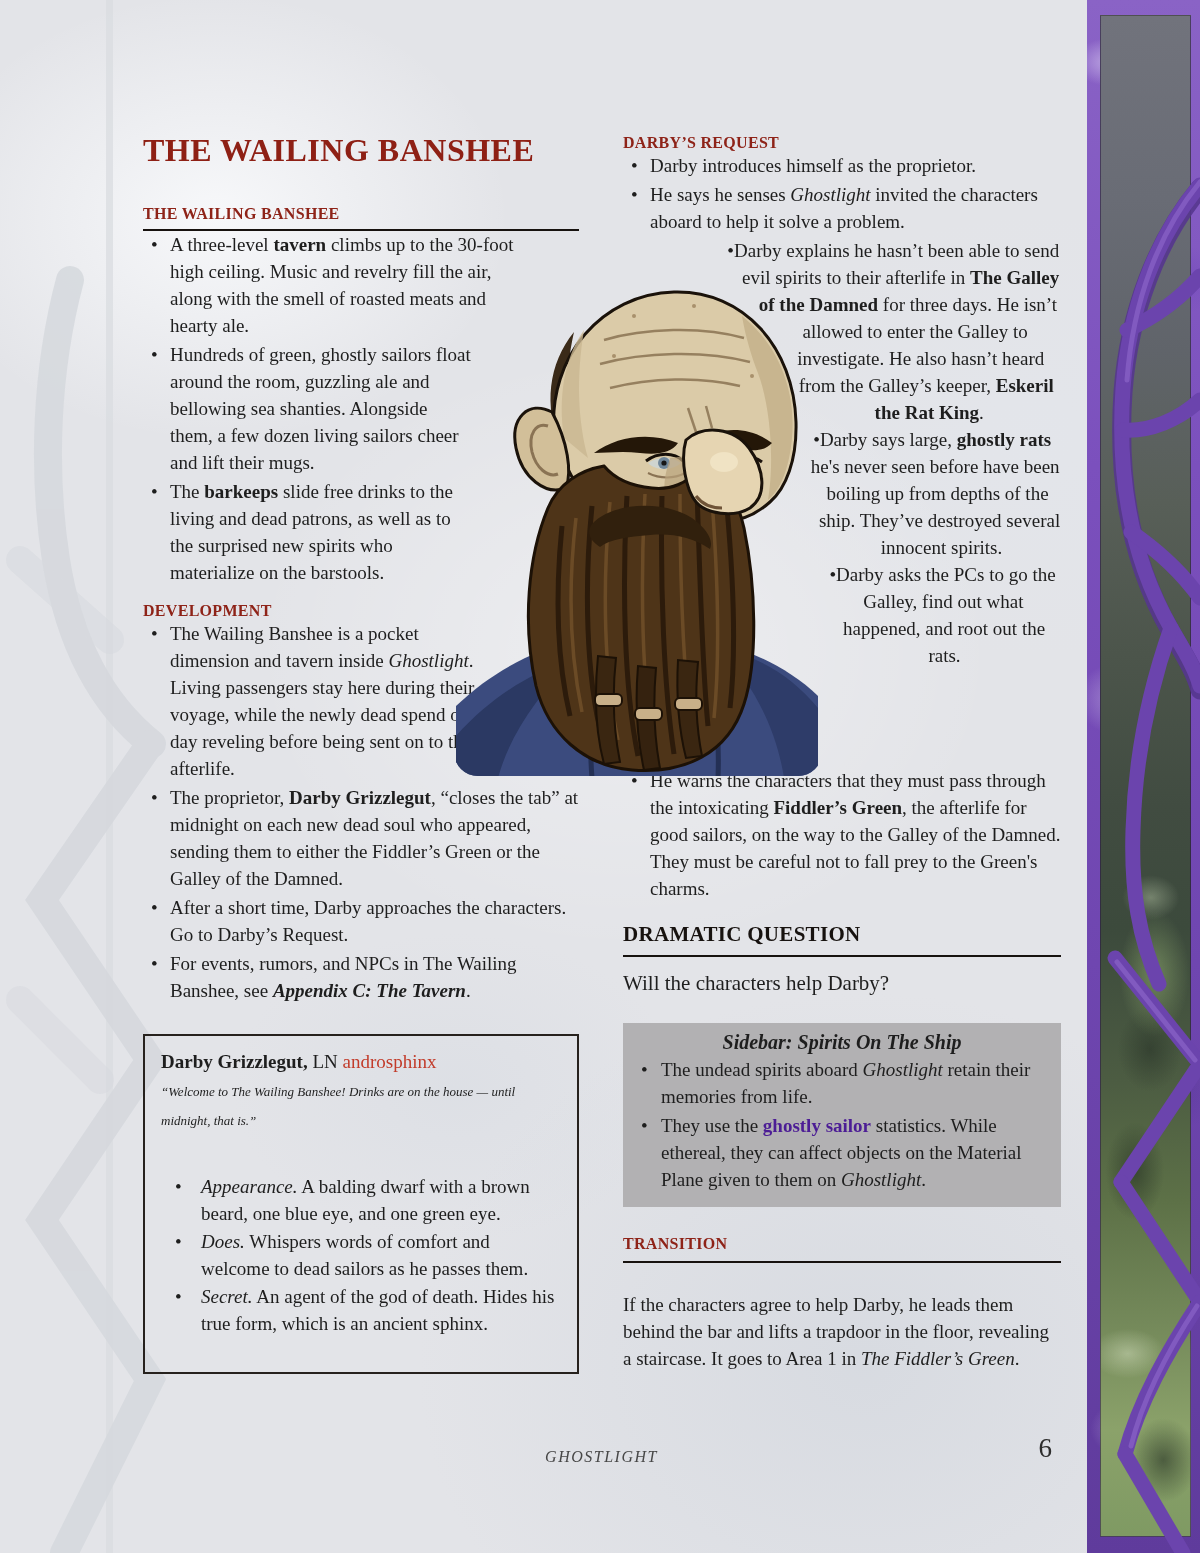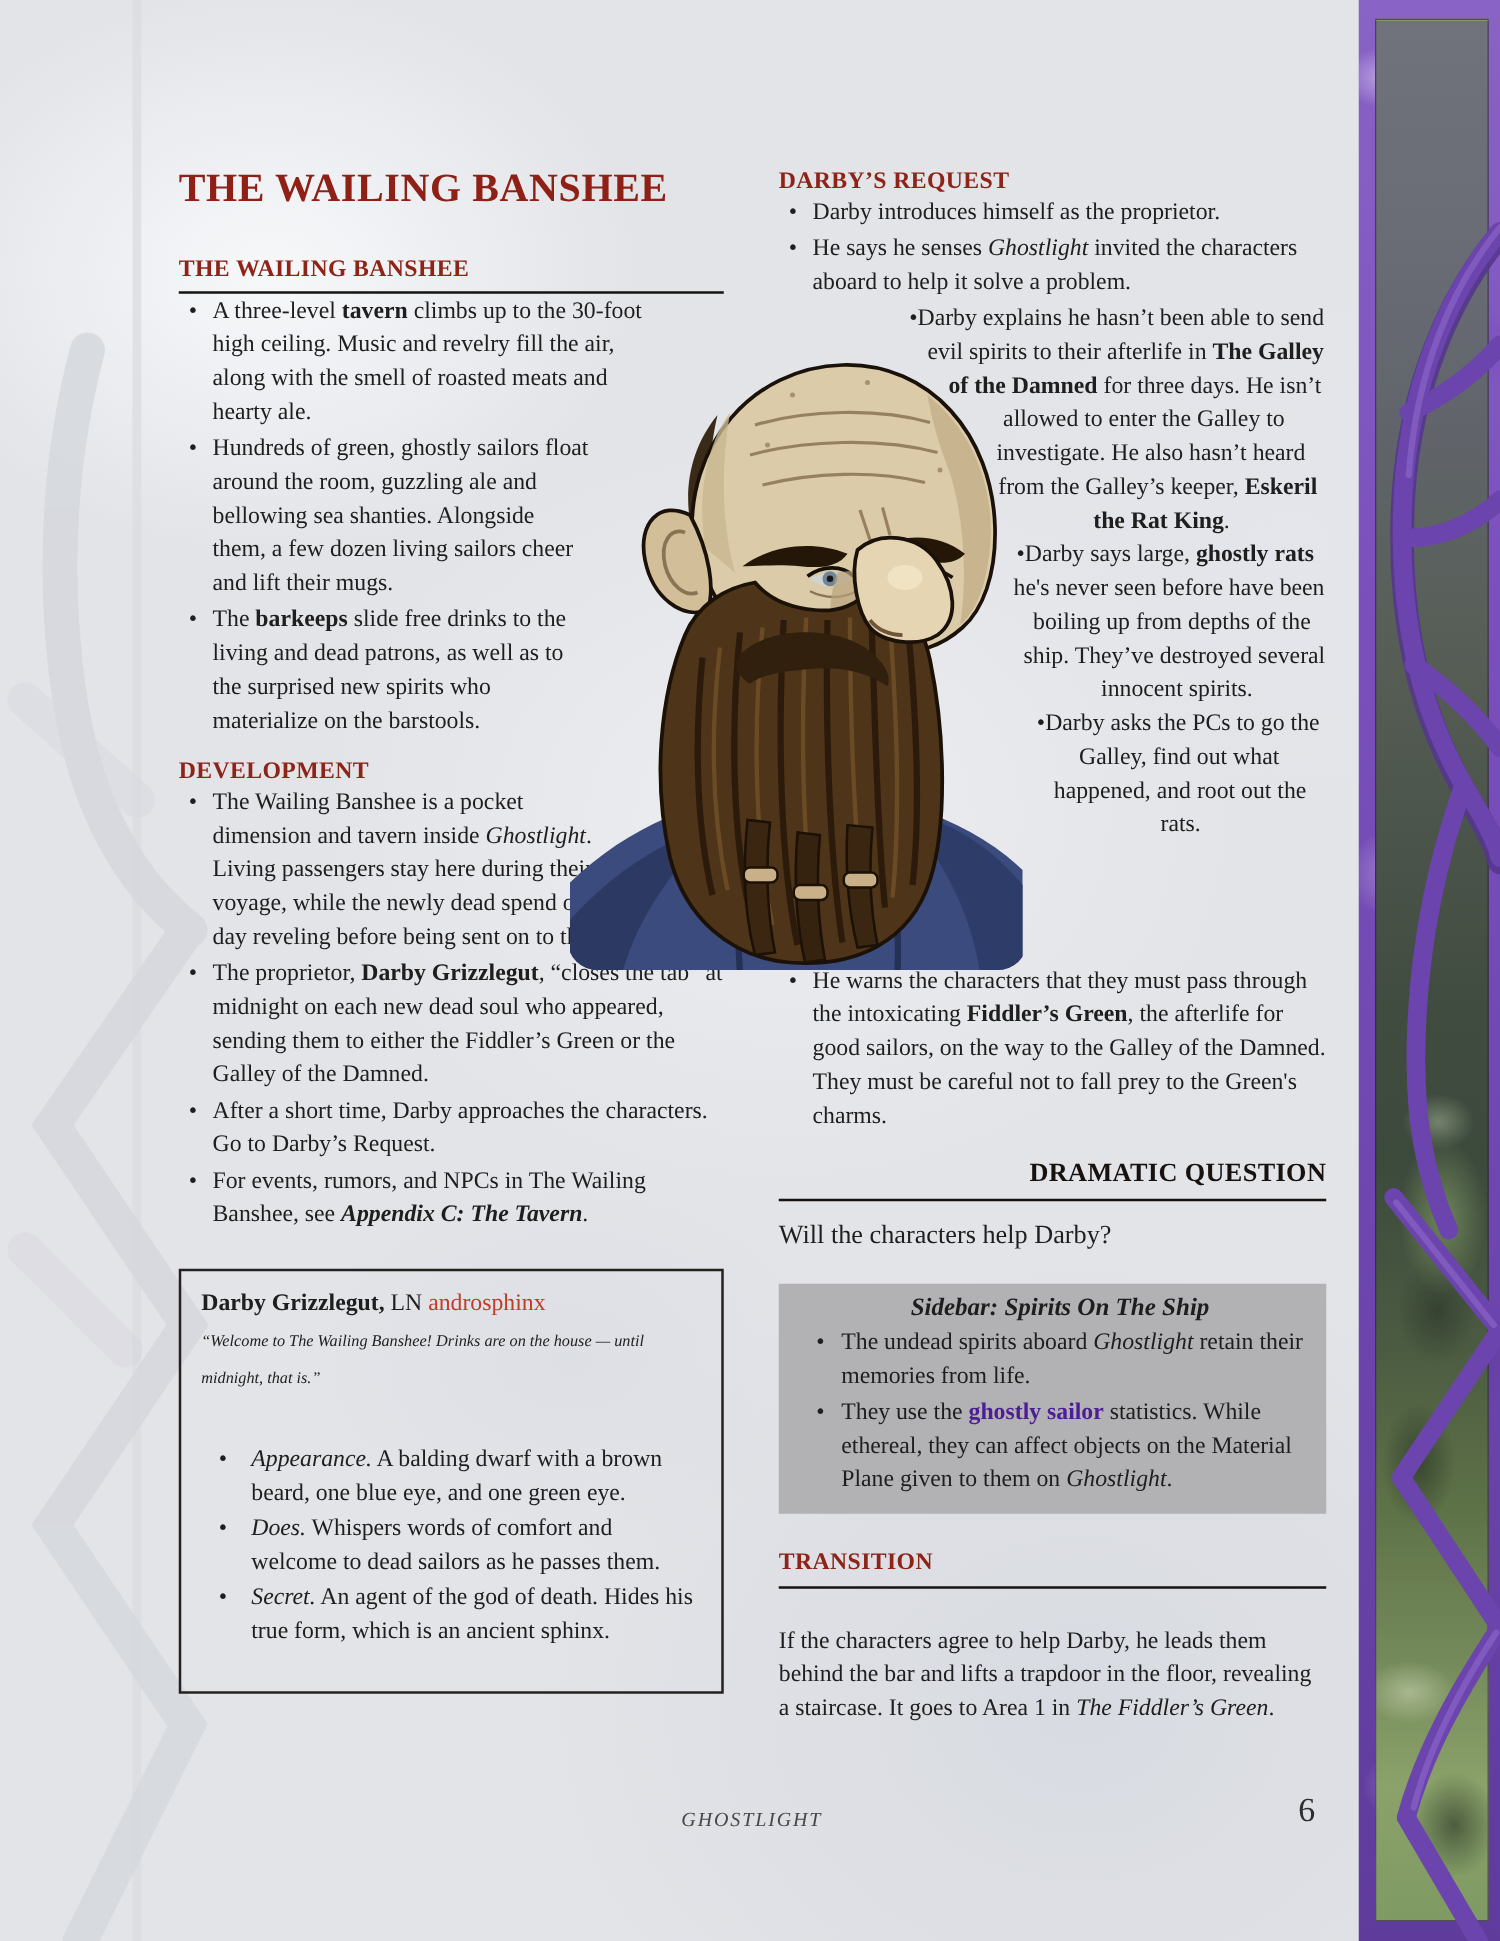--- a/index.html
+++ b/index.html
@@ -10,21 +10,21 @@
     background-color:#e3e4e8;
     background-image:
       radial-gradient(420px 320px at 18% 14%, rgba(248,249,251,.95), rgba(248,249,251,0) 70%),
       radial-gradient(520px 420px at 52% 42%, rgba(255,255,255,.35), transparent 72%),
       radial-gradient(620px 520px at 72% 88%, rgba(206,211,219,.55), transparent 72%),
       radial-gradient(320px 220px at 38% 70%, rgba(215,219,226,.5), transparent 70%),
       radial-gradient(420px 320px at 86% 28%, rgba(227,230,236,.6), transparent 70%);
   }
   
   .h1-title{font-size:32px;font-weight:700;color:#8e2015;letter-spacing:.5px;margin:0;}
-  .h2-red{font-size:19px;font-weight:700;color:#8e2318;letter-spacing:.3px;margin:0;}
+  .h2-red{font-size:16px;font-weight:700;color:#8e2318;letter-spacing:.3px;margin:0;}
   .rule{height:0;border-top:2.5px solid #17120f;margin:0;}
   .body-text{font-size:19px;line-height:27px;}
   ul.bullets{list-style:none;margin:0;padding:0;}
   ul.bullets li{position:relative;padding-left:27px;margin:0 0 2px 0;}
   ul.bullets li::before{content:"•";position:absolute;left:8px;top:0;color:#1e1e1e;}
   .seg-b{font-weight:700;}
   .seg-i{font-style:italic;}
   .seg-bi{font-weight:700;font-style:italic;}
   .seg-r{color:#c23b2a;}
   .seg-br{color:#4c1d95;font-weight:700;}
@@ -44,24 +44,24 @@
   .wrapped-block p{margin:0;text-align:center;}
   .clear-l{clear:left;}
   
   .npc-box{margin-top:30px;border:2.5px solid #26211d;padding:12px 16px 34px 16px;}
   .npc-box .name-line{font-size:19px;line-height:27px;margin:0;}
   .npc-box .quote{font-size:13px;line-height:29px;margin:2px 0 0 0;}
   .npc-box ul.bullets{margin-top:38px;}
   .npc-box ul.bullets li{padding-left:40px;margin-bottom:1px;}
   .npc-box ul.bullets li::before{left:14px;}
   
-  .dq-head{font-size:21px;font-weight:700;color:#17120f;text-align:right;letter-spacing:.3px;margin:20px 0 0 0;}
+  .dq-head{font-size:21px;font-weight:700;color:#17120f;letter-spacing:.3px;margin:20px 0 0 0;}
   .dq-text{font-size:21px;line-height:28px;margin:12px 0 0 0;}
   
-  .sidebar-box{margin-top:26px;background:#b2b1b3;padding:8px 14px 12px 26px;}
+  .sidebar-box{margin-top:26px;background:#b2b1b3;padding:8px 14px 12px 14px;}
   .sidebar-title{font-size:20px;font-weight:700;font-style:italic;text-align:center;margin:0 0 2px 0;}
   .sidebar-box ul.bullets li{padding-left:24px;}
   .sidebar-box ul.bullets li::before{left:4px;}
   
   .transition-wrap{margin-top:28px;}
   .transition-wrap .rule{margin-top:8px;}
   .transition-wrap p{margin:28px 0 0 0;}
   
   .footer-title{position:absolute;left:143px;width:917px;top:1448px;text-align:center;
     font-size:16px;font-style:italic;letter-spacing:1.5px;color:#474747;}

